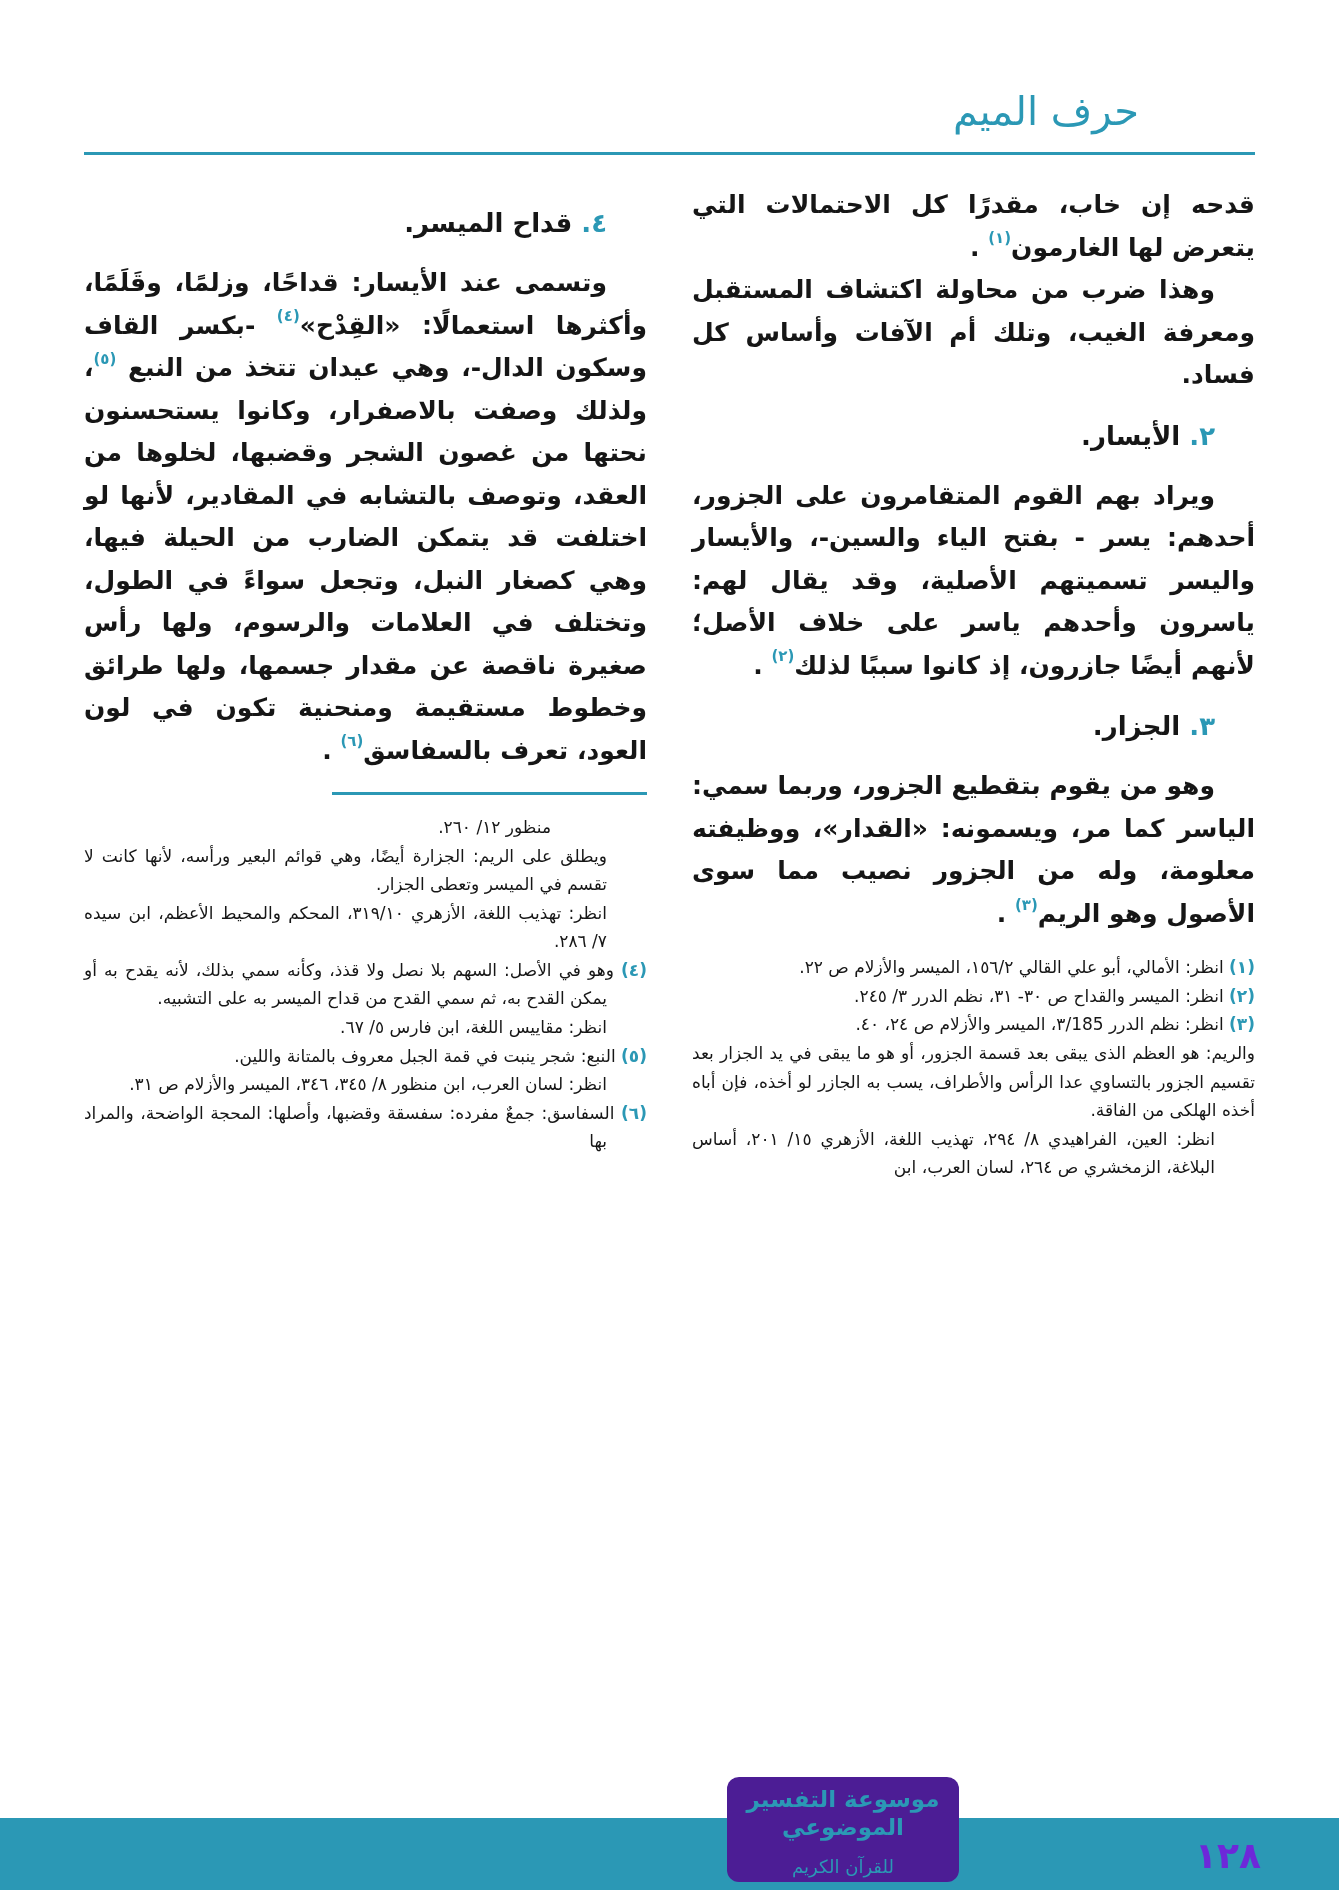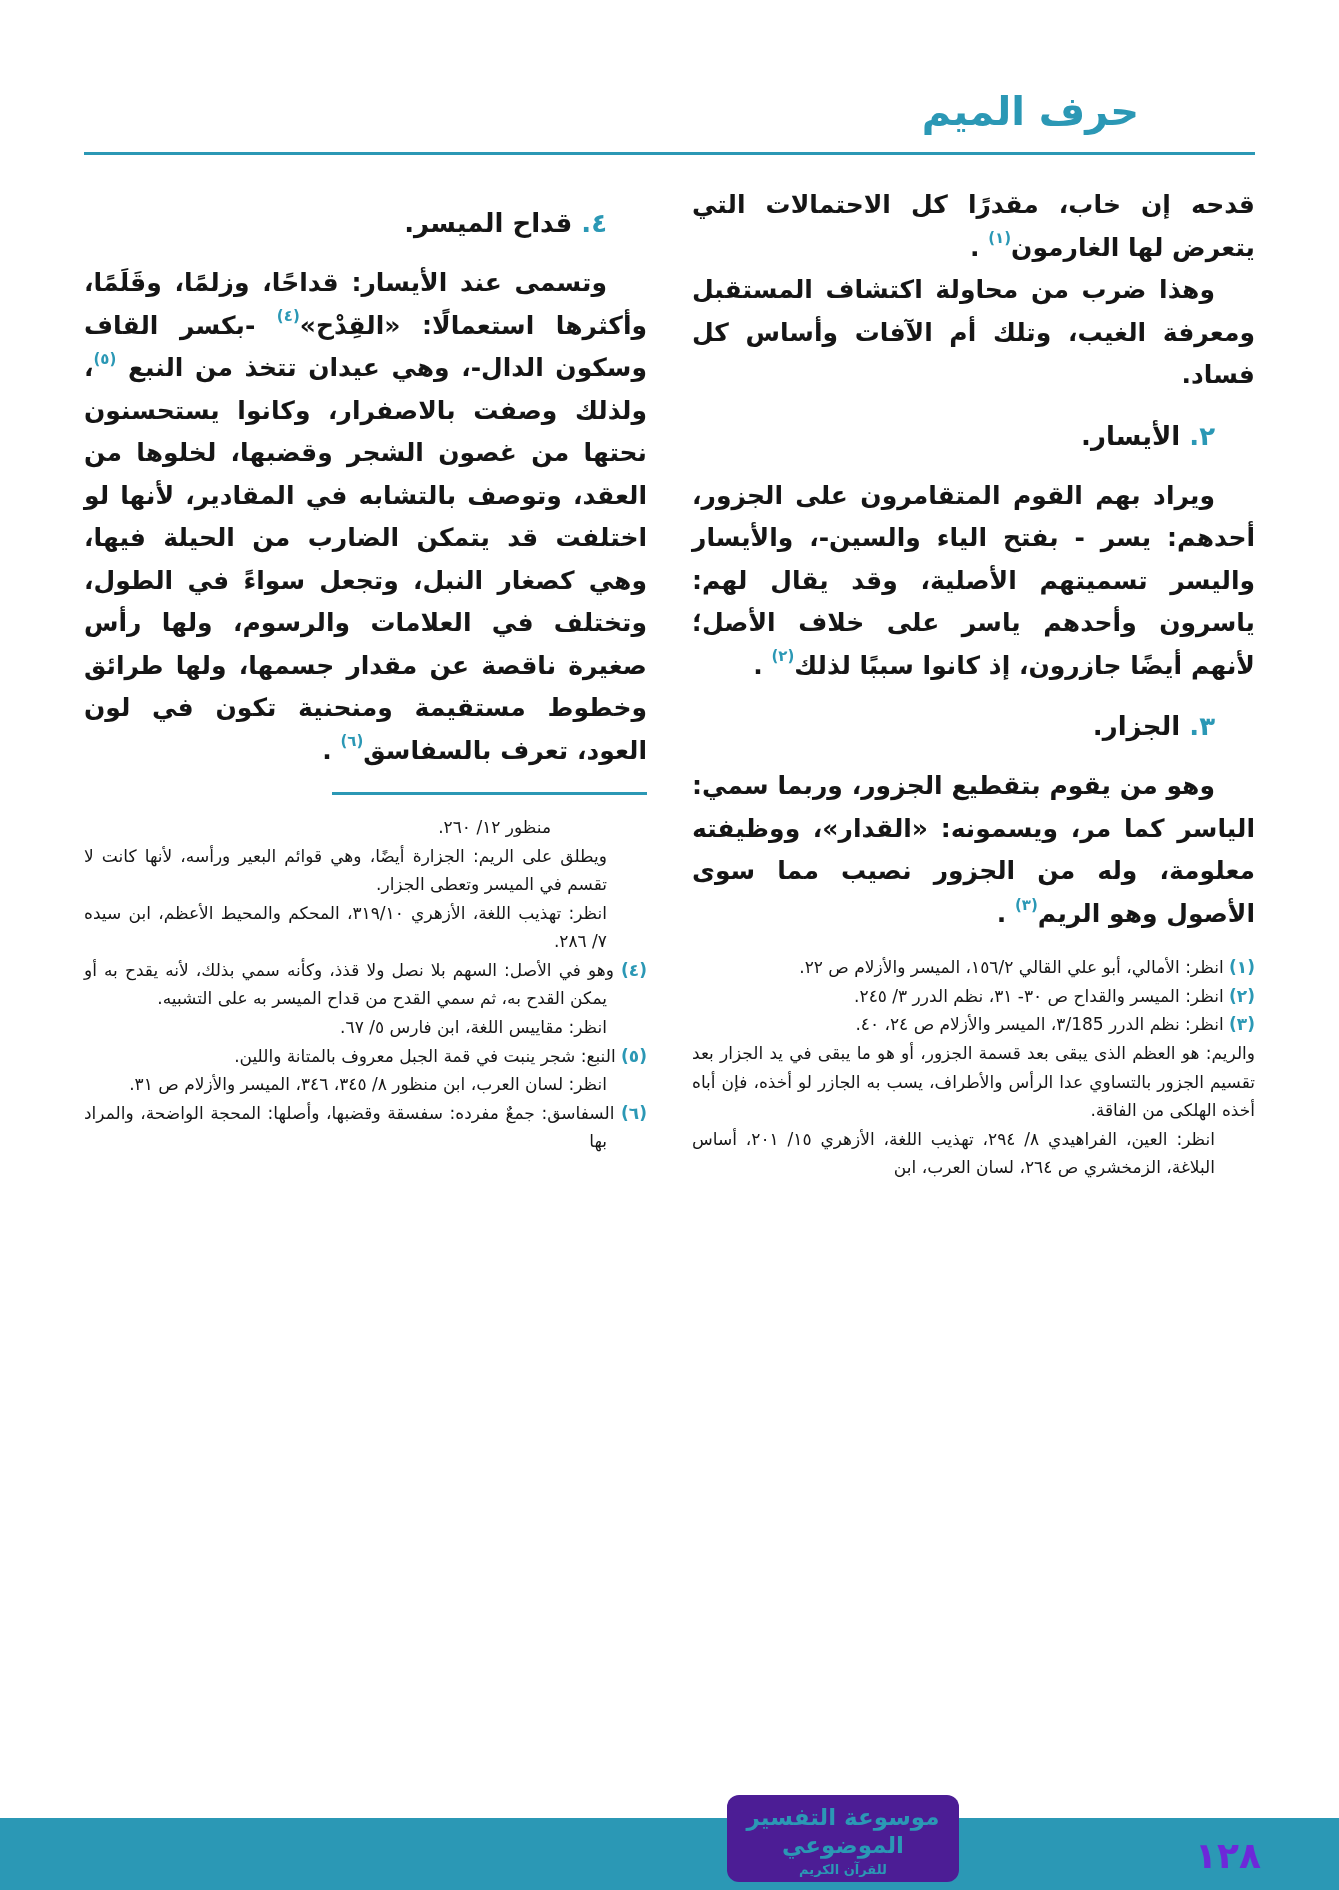--- a/index.html
+++ b/index.html
@@ -6,21 +6,21 @@
   * { box-sizing:border-box; margin:0; padding:0; }
   body {
     width:1339px; height:1890px; position:relative; overflow:hidden;
     background:#ffffff; color:var(--text);
     font-family:"DejaVu Sans", sans-serif; direction:rtl;
   }
   .page { position:absolute; inset:0; }
 
   .header-title {
     position:absolute; top:88px; right:200px;
-    color:var(--accent); font-size:40px; font-weight:700;
+    color:var(--accent); font-size:40px; font-weight:400;
   }
   .header-rule {
     position:absolute; top:152px; right:84px; left:84px; height:3px;
     background:var(--accent);
   }
 
   .col {
     position:absolute; top:184px; width:563px;
     font-size:25px; font-weight:700; line-height:1.7; text-align:justify;
   }
@@ -51,21 +51,21 @@
   .page-number {
     position:absolute; bottom:14px; right:78px; z-index:2;
     color:#6d28d9; font-size:36px; font-weight:700;
   }
   .logo {
     position:absolute; bottom:8px; right:380px; width:232px; z-index:3;
     background:#4c1d95; border-radius:12px; padding:8px 6px 5px 6px;
     text-align:center; color:var(--accent);
   }
   .logo-line1 { font-size:23px; font-weight:700; line-height:1.25; }
-  .logo-line2 { font-size:13px; font-weight:700; margin-top:2px; }
+  .logo-line2 { font-size:18px; font-weight:400; margin-top:14px; }
 </style>
 </head>
 <body>
 
 <div class="page">
 
   <div class="header-title">حرف الميم</div>
   <div class="header-rule"></div>
 
   <section class="col col-right">

